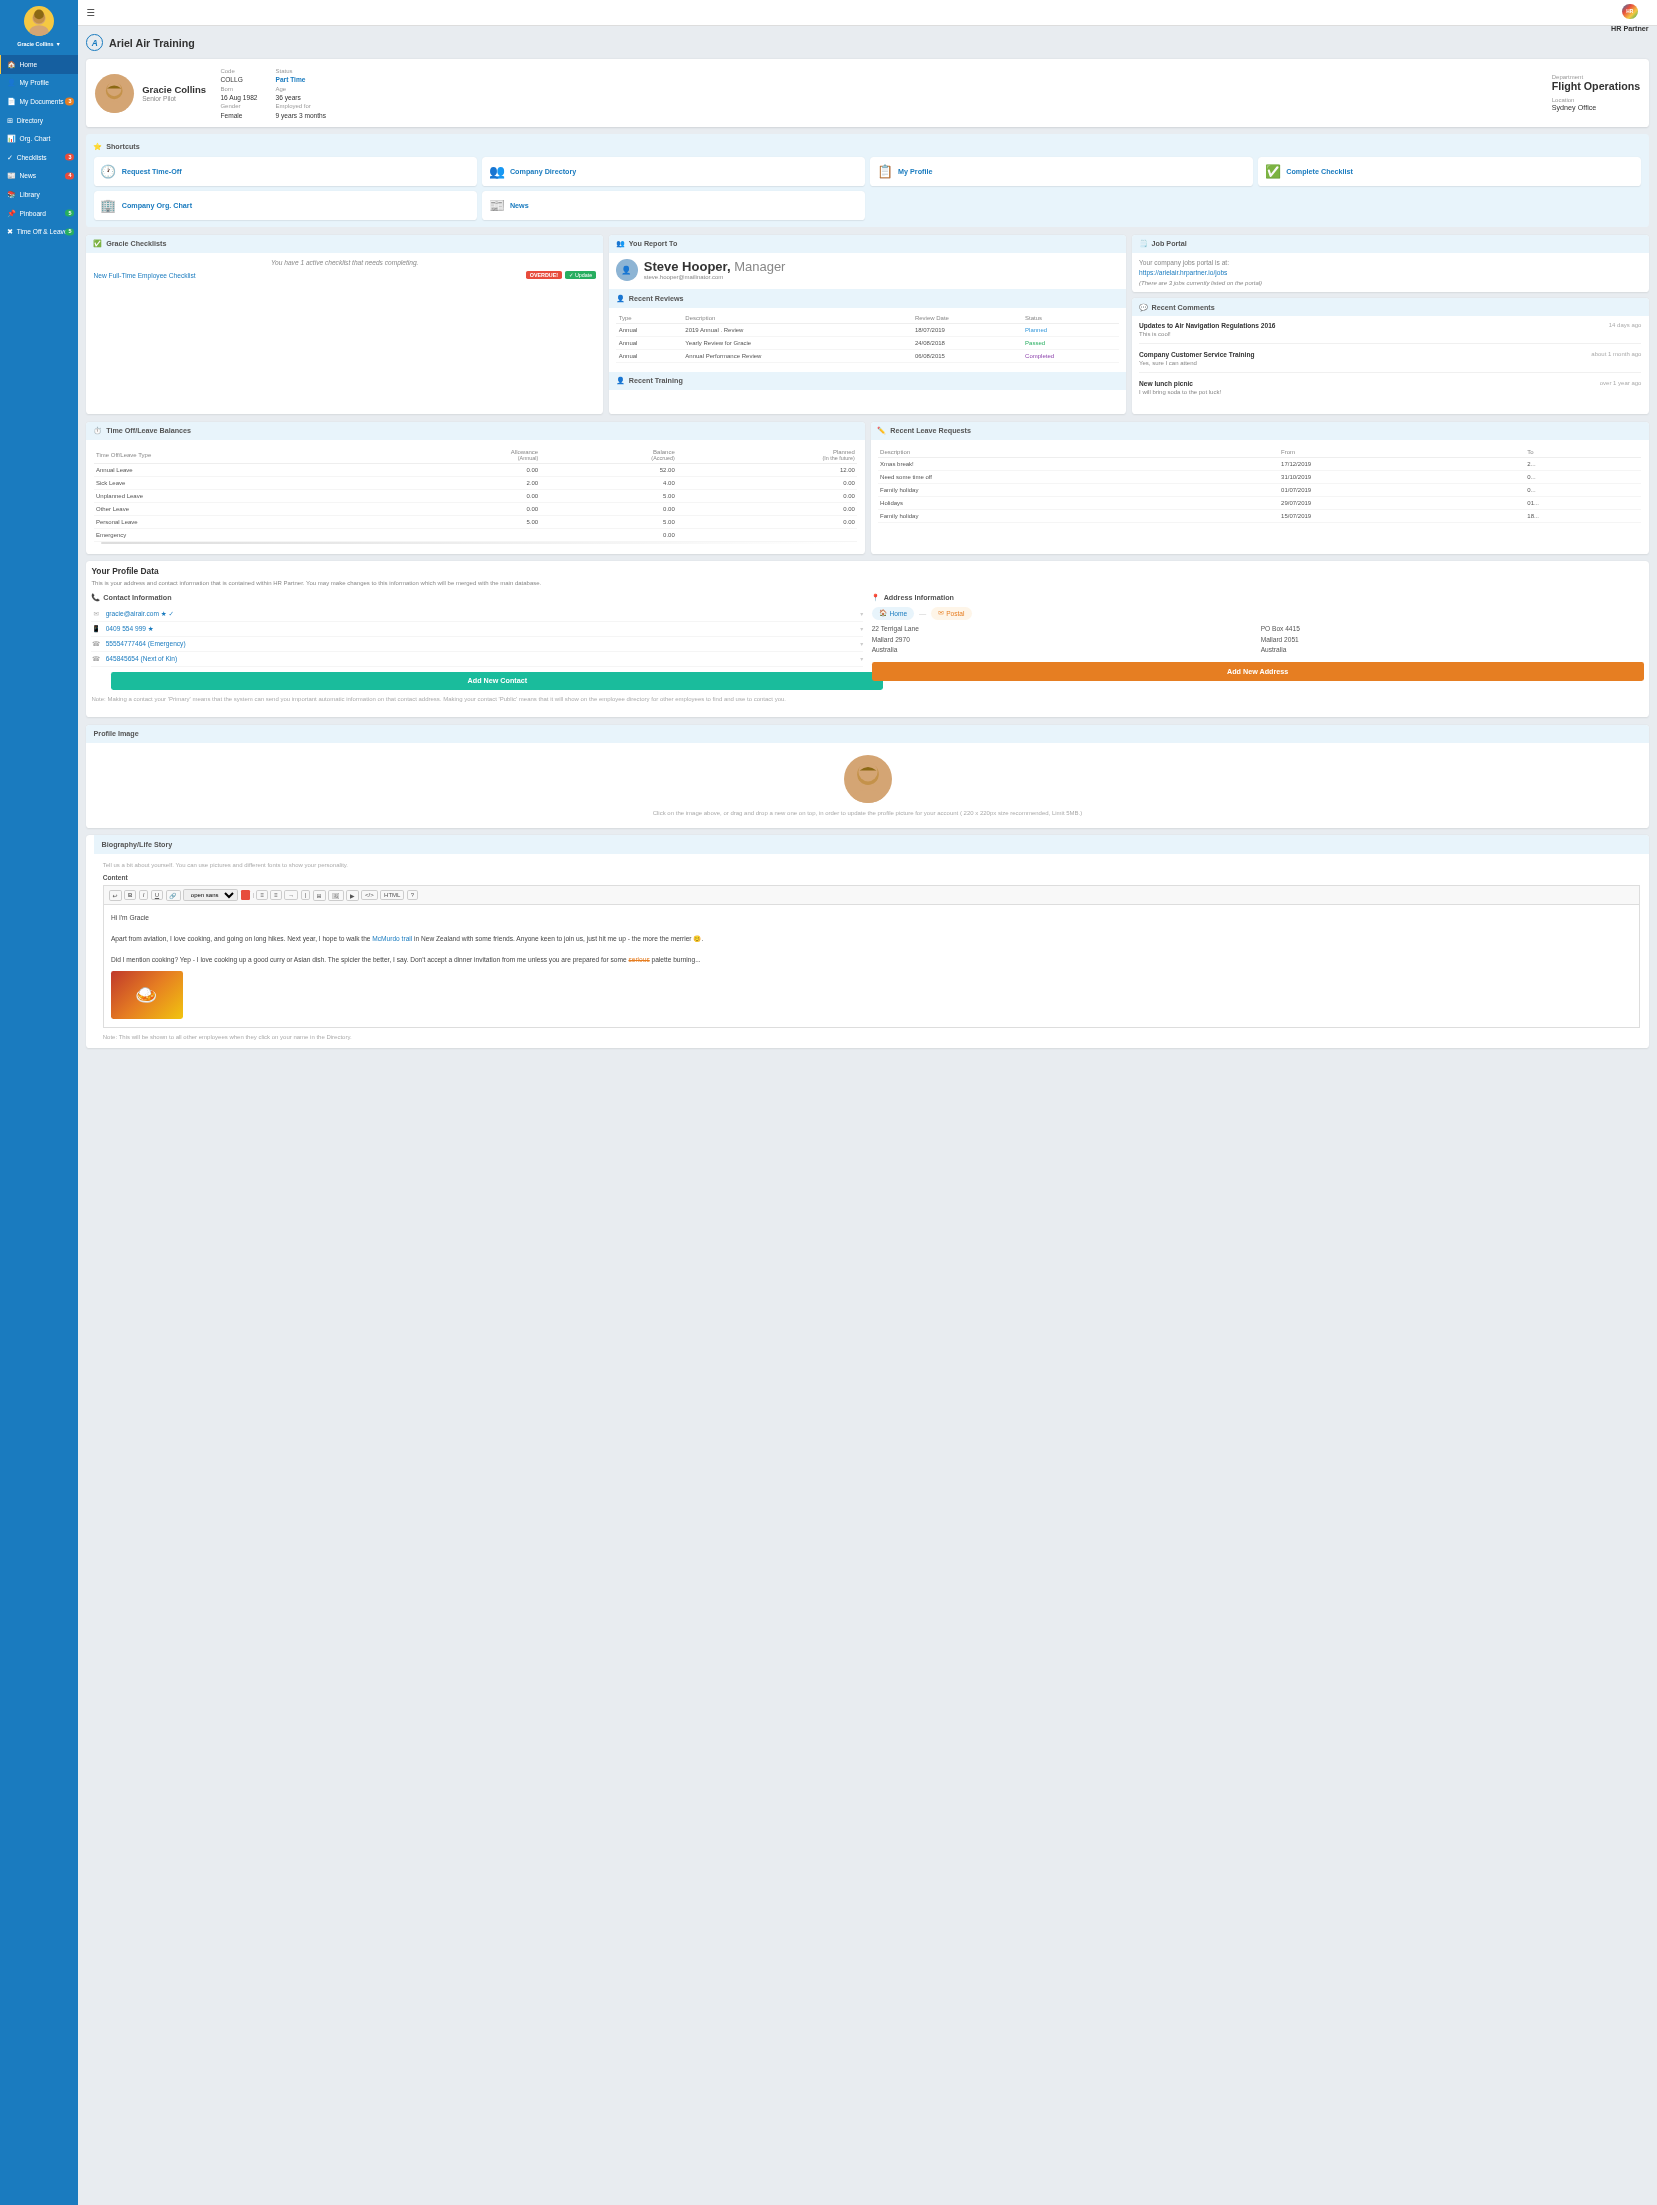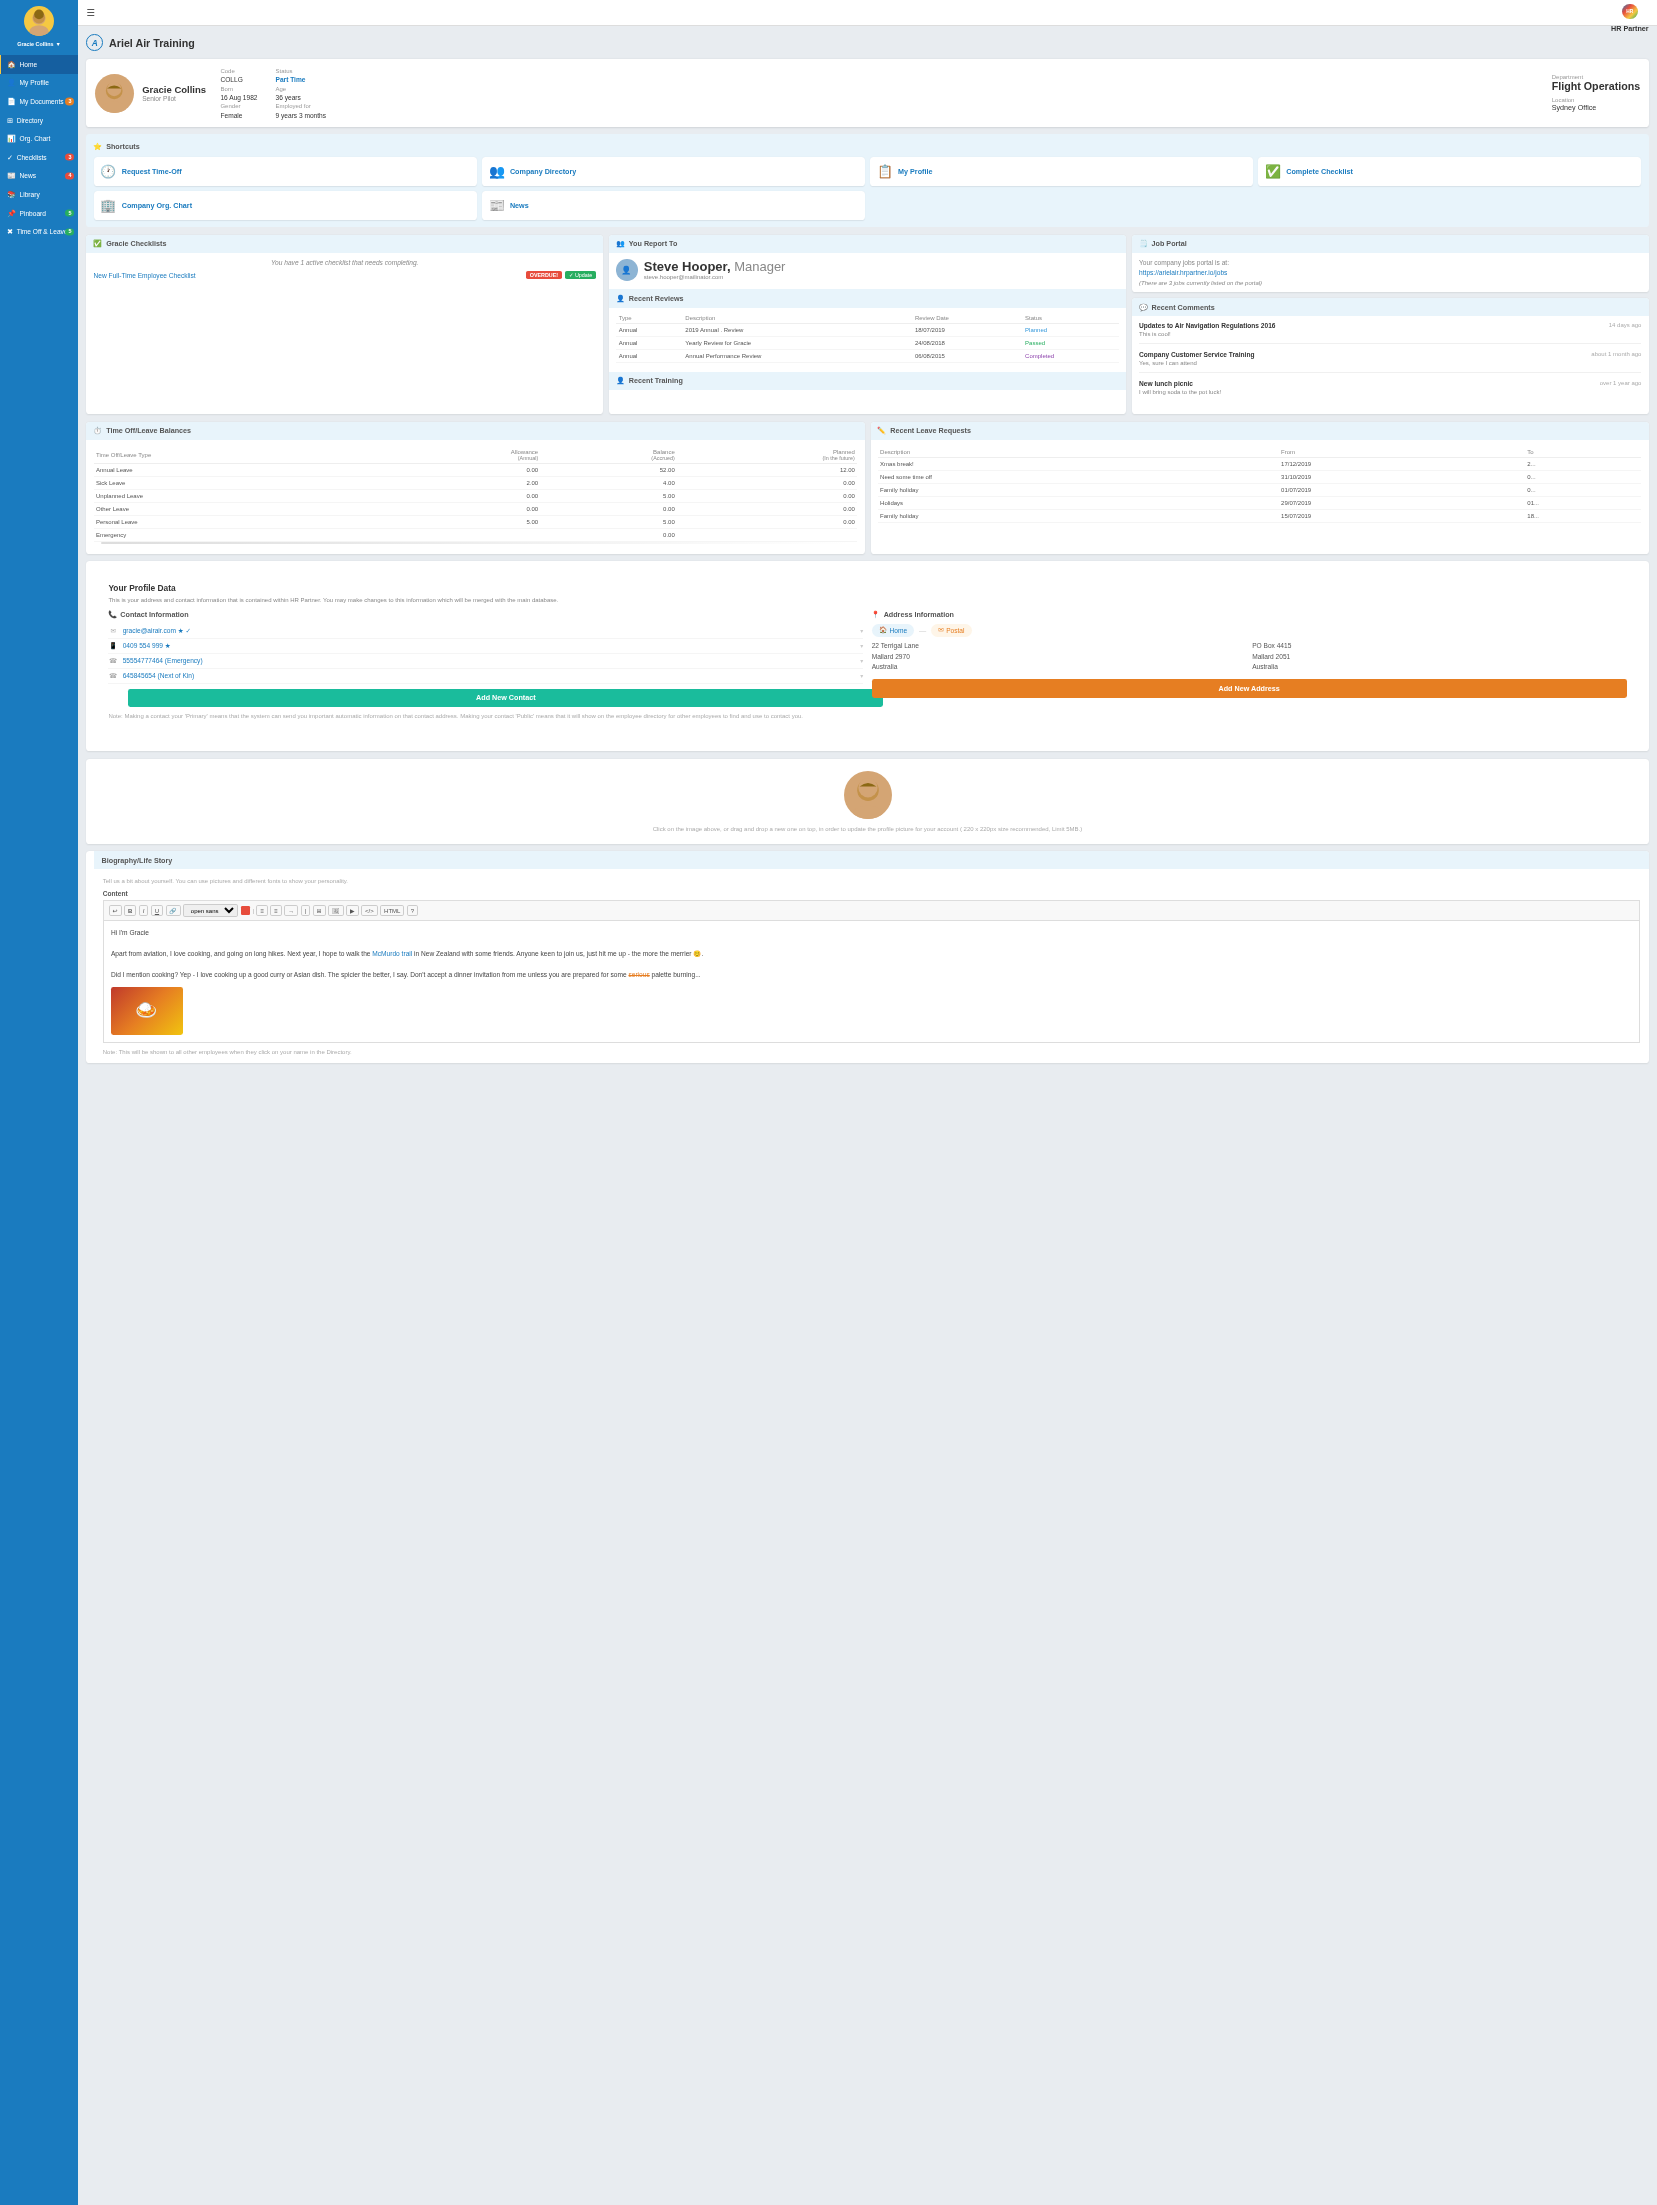--- a/index.html
+++ b/index.html
@@ -206,21 +206,21 @@
 
     
     .leave-table td:first-child { color: #555; }
 
     
     .profile-data-section {
       background: white;
       border-radius: 3.6px;
       box-shadow: 0 0.6px 1.8px rgba(0,0,0,0.08);
       margin-bottom: 7.2px;
-      padding: 22px;
+      padding: 5px;
     }
     .profile-data-title { font-size: 8.4px; font-weight: bold; color: #333; margin-bottom: 3.6px; }
     .profile-data-desc { font-size: 6px; color: #888; margin-bottom: 7.2px; }
 
     
     .contact-address-grid { display: grid; grid-template-columns: 1fr 1fr; gap: 8.4px; margin-bottom: 8.4px; }
     .contact-section-title { font-size: 7.2px; font-weight: bold; color: #555; margin-bottom: 4.8px; display: flex; align-items: center; gap: 3px; }
     .contact-row { display: flex; align-items: center; padding: 3px 0; border-bottom: 0.6px solid #f5f5f5; font-size: 6.6px; }
     .contact-icon { width: 9.5px; color: #aaa; text-align: center; margin-right: 4.8px; }
     .contact-value { flex: 1; color: #1a7bbf; }
@@ -778,20 +778,21 @@
           <div style="display:grid; grid-template-columns:1fr 1fr; gap:6px;">
             <div class="address-detail">22 Terrigal Lane<br>Mallard 2970<br>Australia</div>
             <div class="address-detail">PO Box 4415<br>Mallard 2051<br>Australia</div>
           </div>
           <button class="add-address-btn">Add New Address</button>
         </div>
       </div>
     </div>
 
     <div class="profile-image-section">
+      <div class="profile-image-header">Profile Image</div>
       <div class="profile-image-body">
         <div class="profile-img-circle">
           <svg width="48" height="48" viewBox="0 0 80 80">
             <circle cx="40" cy="32" r="18" fill="#c4924a"></circle>
             <circle cx="40" cy="28" r="16" fill="#d4a574"></circle>
             <ellipse cx="40" cy="72" rx="26" ry="14" fill="#d4a574"></ellipse>
             <path d="M26 26 Q40 14 54 26" fill="#8B6914"></path>
           </svg>
         </div>
         <p class="profile-img-note">Click on the image above, or drag and drop a new one on top, in order to update the profile picture for your account ( 220 x 220px size recommended, Limit 5MB.)</p>

